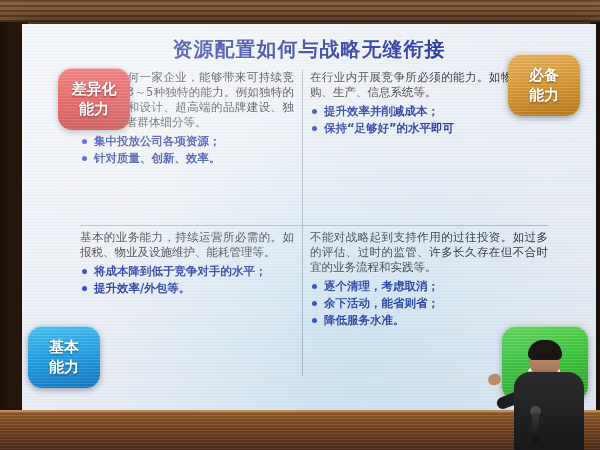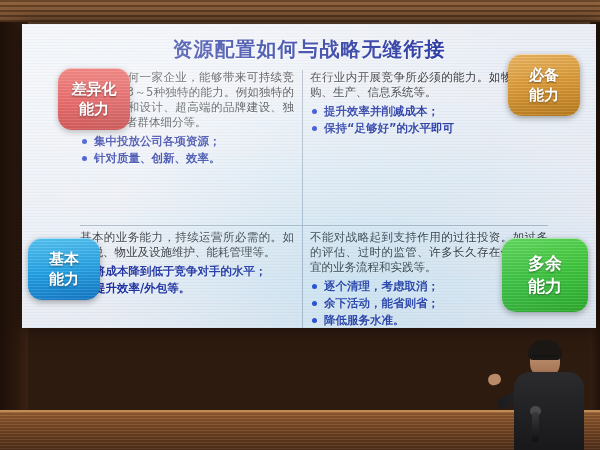--- a/index.html
+++ b/index.html
@@ -32,21 +32,21 @@
     position:absolute;left:0;bottom:0;width:600px;height:38px;
     background:
       repeating-linear-gradient(180deg,
         rgba(255,255,255,.06) 0 1px, rgba(0,0,0,.12) 1px 3px),
       linear-gradient(180deg,#9a6134 0%,#7c4a25 40%,#52301a 100%);
     border-top:2px solid #c08b55;
   }
 
   
   #screen{
-    position:absolute;left:22px;top:24px;width:574px;height:304px;
+    position:absolute;left:22px;top:24px;width:574px;height:392px;
     background:
       repeating-linear-gradient(180deg,
         rgba(150,170,200,.10) 0 1px, rgba(255,255,255,0) 1px 3px),
       linear-gradient(160deg,#f4f7fb 0%,#eef2f8 35%,#e9eef6 70%,#dfe7f1 100%);
     box-shadow:0 0 16px rgba(0,0,0,.55);
     overflow:hidden;
   }
   
   #screen:after{
     content:"";position:absolute;inset:0;pointer-events:none;

